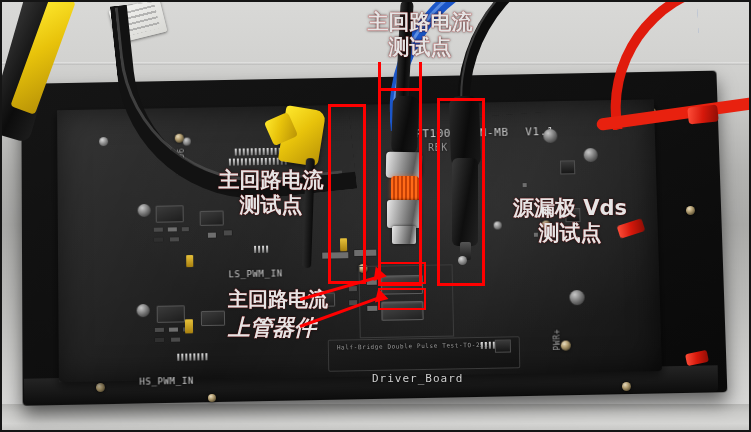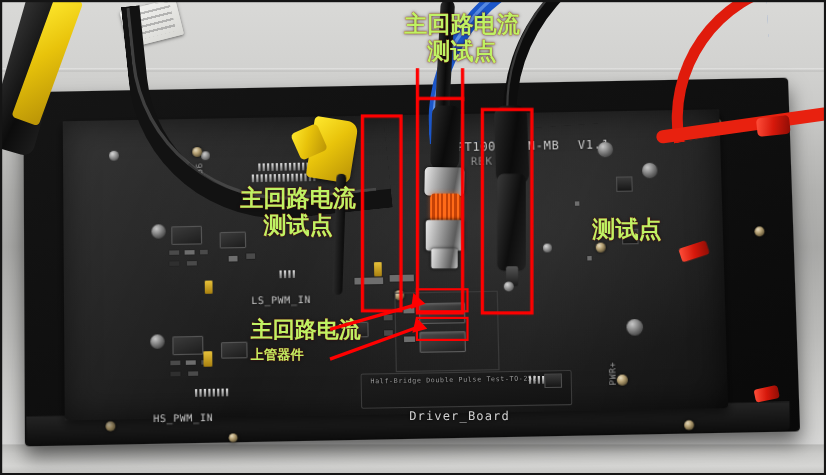--- a/index.html
+++ b/index.html
@@ -88,21 +88,21 @@
   
   .clip-yellow{position:absolute;background:linear-gradient(130deg,#ffe92e,#e8c30b 45%,#b99306);}
 
   
   .banana{position:absolute;border-radius:3px;
         background:linear-gradient(100deg,#ff4f3a,#d6180b 50%,#8d0d05);}
 
   
   .anno-box{position:absolute;border:3px solid #ff0000;box-sizing:border-box;}
   .anno-box.thin{border-width:2px;}
-  .anno-text{position:absolute;color:#bef264;font-weight:700;white-space:nowrap;
+  .anno-text{position:absolute;color:#e5e5e5;font-weight:700;white-space:nowrap;
         font-family:"DejaVu Sans","Liberation Sans",sans-serif;
         text-shadow:0 0 3px rgba(0,0,0,.75),0 0 1px #ff0000;line-height:1.18;}
   .anno-line{position:absolute;height:3px;background:#ff0000;transform-origin:0 50%;}
   .arrow-head{position:absolute;width:0;height:0;border-left:7px solid transparent;
         border-right:7px solid transparent;border-top:13px solid #ff0000;}
   .vline{position:absolute;width:3px;background:#ff0000;}
 
   
   .frame{position:absolute;inset:0;border:2px solid #151515;box-sizing:border-box;pointer-events:none;}
 </style>
@@ -329,30 +329,31 @@
     <div class="vline" style="left:378px;top:62px;height:30px;"></div>
     <div class="vline" style="left:419px;top:62px;height:30px;"></div>
 
     <div class="anno-text" style="left:196px;top:168px;font-size:21px;text-align:center;width:150px;">
       <div>主回路电流</div>
       <div>测试点</div>
     </div>
     <div class="anno-box" style="left:328px;top:104px;width:38px;height:180px;"></div>
 
     <div class="anno-text" style="left:495px;top:196px;font-size:21px;text-align:center;width:150px;">
+      <div>源漏极 Vds</div>
       <div>测试点</div>
     </div>
     <div class="anno-box" style="left:437px;top:98px;width:48px;height:188px;"></div>
 
     <div class="anno-text" style="left:228px;top:288px;font-size:20px;">主回路电流</div>
     <div class="anno-line" style="left:300px;top:298px;width:80px;transform:rotate(-16deg);"></div>
     <div class="arrow-head" style="left:371px;top:266px;transform:rotate(160deg);"></div>
     <div class="anno-box thin" style="left:378px;top:262px;width:48px;height:22px;"></div>
 
-    <div class="anno-text" style="left:228px;top:315px;font-size:12px;">上管器件</div>
+    <div class="anno-text" style="left:228px;top:315px;font-size:22px;font-style:italic;">上管器件</div>
     <div class="anno-line" style="left:300px;top:325px;width:86px;transform:rotate(-20deg);"></div>
     <div class="arrow-head" style="left:373px;top:288px;transform:rotate(165deg);"></div>
     <div class="anno-box thin" style="left:378px;top:288px;width:48px;height:22px;"></div>
 
   </div>
 
   <div class="frame"></div>
 </div>
 
 </body></html>

